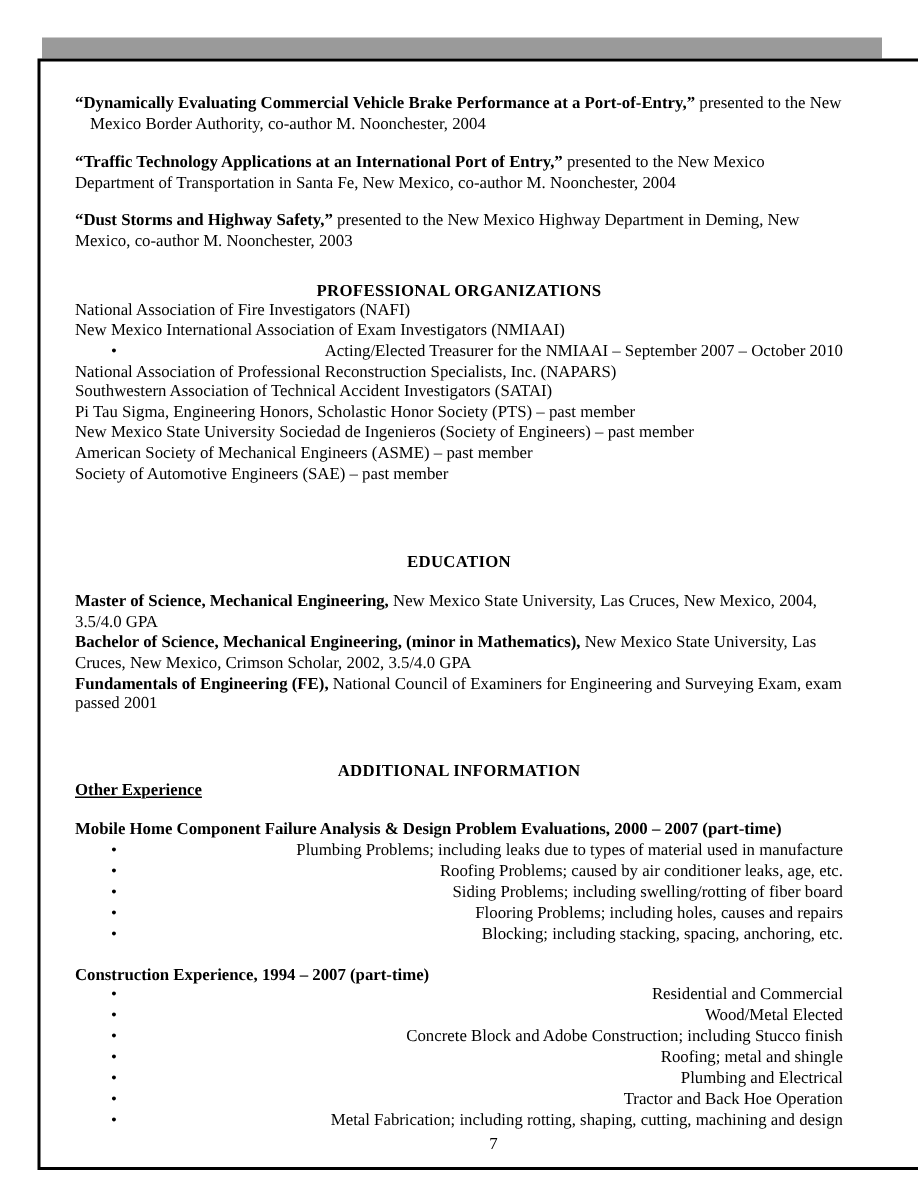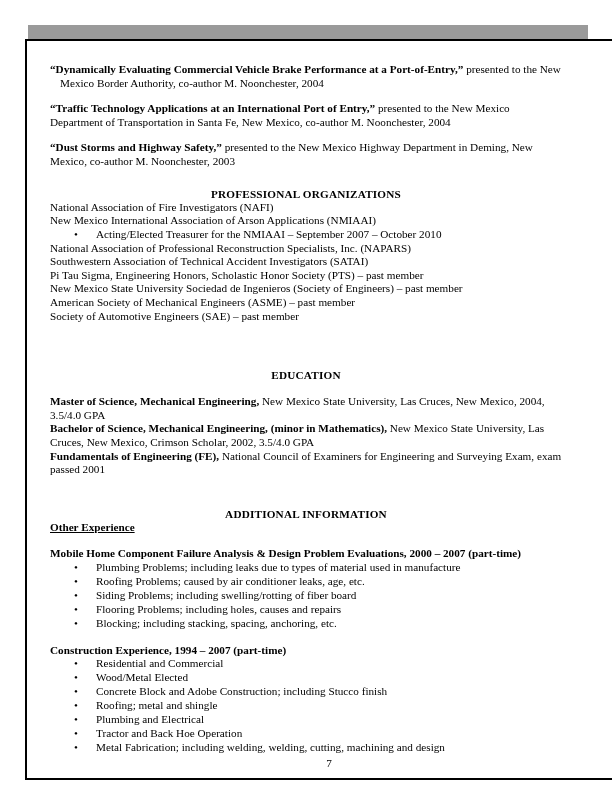--- a/index.html
+++ b/index.html
@@ -61,20 +61,21 @@
   }
   .line {
     font-size: 11.2px;
     line-height: 13.6px;
     margin: 0;
   }
   ul.bullets {
     list-style: none;
     margin: 0;
     padding: 0;
+    text-align: right;
   }
   ul.bullets li {
     font-size: 11.2px;
     line-height: 13.9px;
     margin: 0;
     padding-left: 46px;
     position: relative;
   }
   ul.bullets li::before {
     content: "\2022";
@@ -129,21 +130,21 @@
       <p class="para">
         <b>“Dust Storms and Highway Safety,”</b><span> presented to the New Mexico Highway Department in Deming, New Mexico, co-author M. Noonchester, 2003</span>
       </p>
     </div>
 
     <div class="spacer-sm"></div>
 
     <div>
       <p class="section-head">PROFESSIONAL ORGANIZATIONS</p>
       <p class="line">National Association of Fire Investigators (NAFI)</p>
-      <p class="line">New Mexico International Association of Arson Applications (NMIAAI)</p>
+      <p class="line">New Mexico International Association of Exam Investigators (NMIAAI)</p>
       <ul class="bullets">
         <li>Acting/Elected Treasurer for the NMIAAI – September 2007 – October 2010</li>
       </ul>
       <p class="line">National Association of Professional Reconstruction Specialists, Inc. (NAPARS)</p>
       <p class="line">Southwestern Association of Technical Accident Investigators (SATAI)</p>
       <p class="line">Pi Tau Sigma, Engineering Honors, Scholastic Honor Society (PTS) – past member</p>
       <p class="line">New Mexico State University Sociedad de Ingenieros (Society of Engineers) – past member</p>
       <p class="line">American Society of Mechanical Engineers (ASME) – past member</p>
       <p class="line">Society of Automotive Engineers (SAE) – past member</p>
     </div>
@@ -184,20 +185,20 @@
       <div class="spacer-md"></div>
 
       <p class="block-head">Construction Experience, 1994 – 2007 (part-time)</p>
       <ul class="bullets">
         <li>Residential and Commercial</li>
         <li>Wood/Metal Elected</li>
         <li>Concrete Block and Adobe Construction; including Stucco finish</li>
         <li>Roofing; metal and shingle</li>
         <li>Plumbing and Electrical</li>
         <li>Tractor and Back Hoe Operation</li>
-        <li>Metal Fabrication; including welding, welding, cutting, machining and design</li>
+        <li>Metal Fabrication; including rotting, shaping, cutting, machining and design</li>
       </ul>
     </div>
 
   </div>
 
   <div class="page-number">7</div>
 </div>
 
 </body></html>

